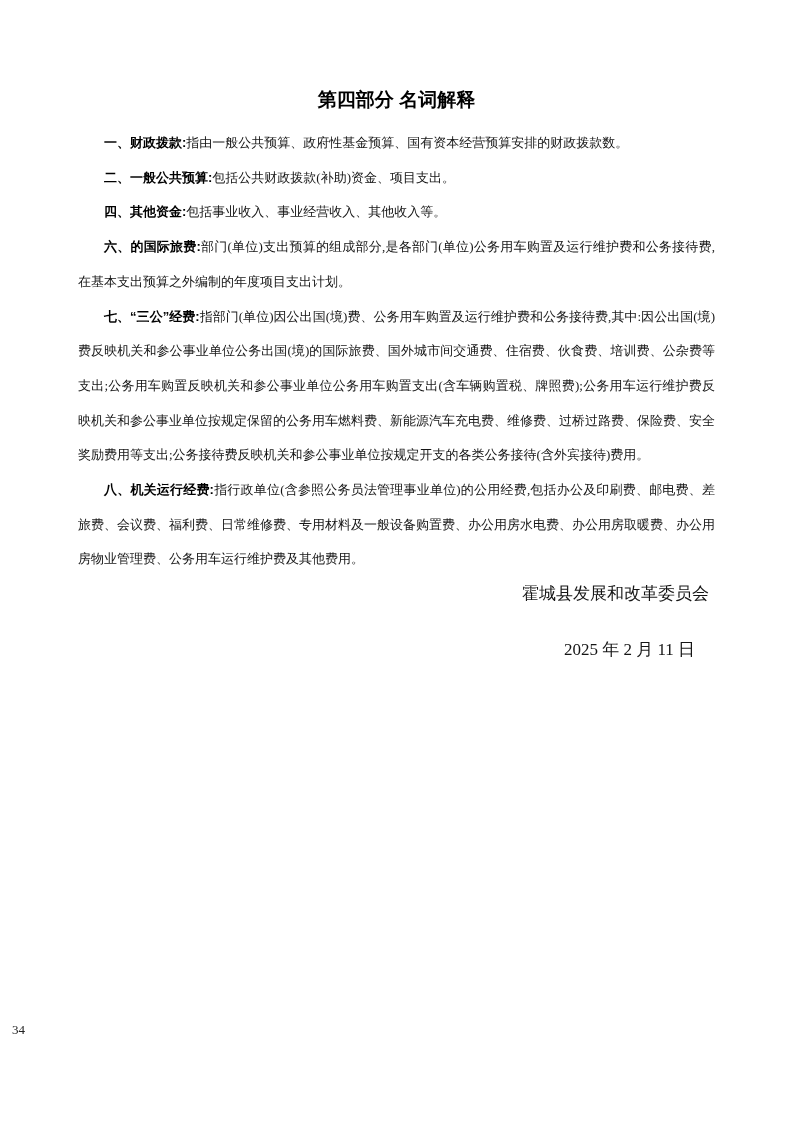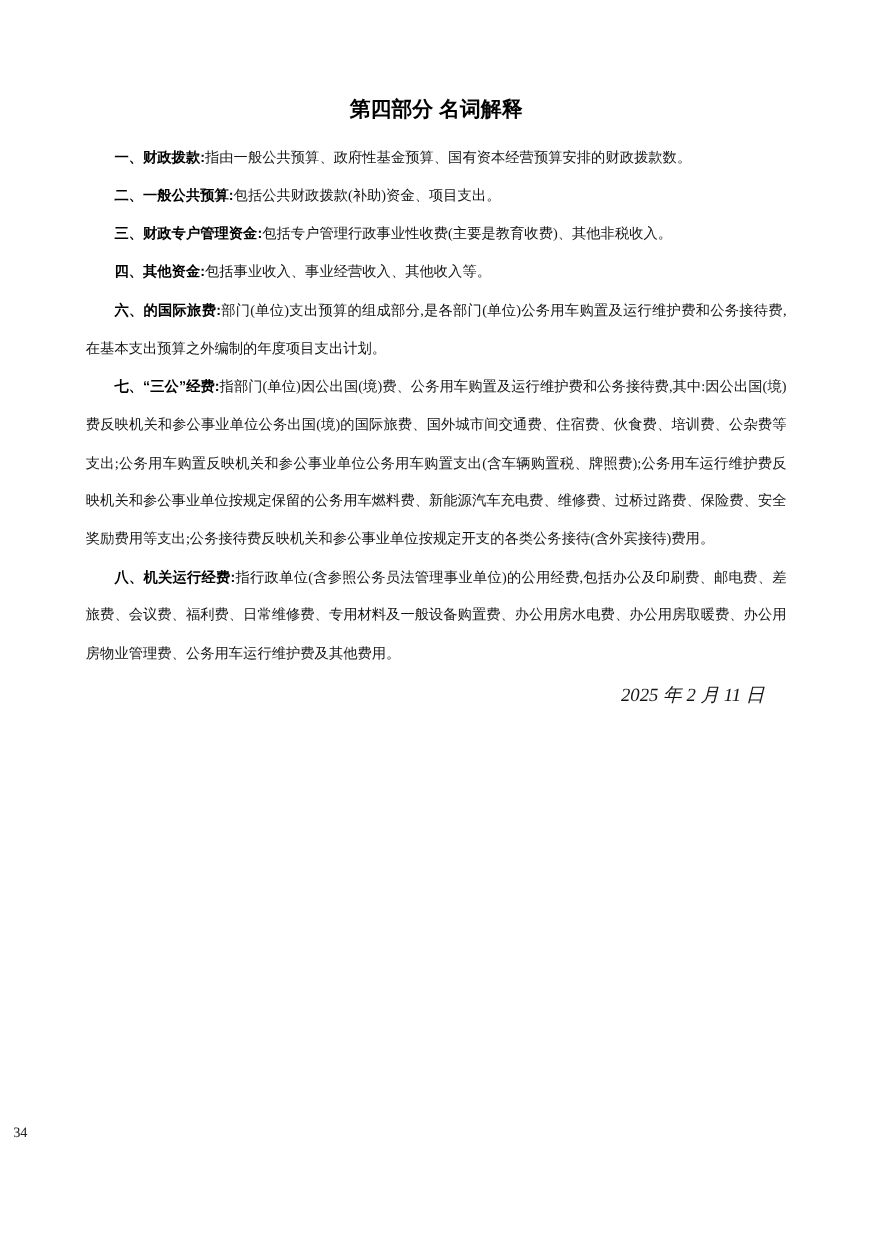--- a/index.html
+++ b/index.html
@@ -45,22 +45,21 @@
     font-family: "Liberation Serif", serif;
     font-size: 17px;
     line-height: 34.7px;
     text-align: right;
   }
   .sig-org {
     padding-right: 6px;
   }
   .sig-date {
     padding-right: 20px;
-    margin-top: 3px;
-    font-style: italic;
+    margin-top: 21px;
   }
   .page-number {
     position: absolute;
     top: 1022px;
     left: 12px;
     width: 100%;
     text-align: left;
     font-family: "Liberation Serif", serif;
     font-size: 13px;
     color: #222222;
@@ -72,32 +71,32 @@
 <div class="page">
 
   <h1 class="doc-title">第四部分 名词解释</h1>
 
   <div class="doc-body">
 
     <p class="para"><span class="term">一、财政拨款:</span><span class="def">指由一般公共预算、政府性基金预算、国有资本经营预算安排的财政拨款数。</span></p>
 
     <p class="para"><span class="term">二、一般公共预算:</span><span class="def">包括公共财政拨款(补助)资金、项目支出。</span></p>
 
-    <p class="para"><span class="term">三、财政专户管理资金:</span><span class="def">包括专户管理行政事业性收费(主要是教育收费)、其他非税收入。</span></p>
 
     <p class="para"><span class="term">四、其他资金:</span><span class="def">包括事业收入、事业经营收入、其他收入等。</span></p>
 
 
     <p class="para"><span class="term">六、的国际旅费:</span><span class="def">部门(单位)支出预算的组成部分,是各部门(单位)公务用车购置及运行维护费和公务接待费,在基本支出预算之外编制的年度项目支出计划。</span></p>
 
     <p class="para"><span class="term">七、“三公”经费:</span><span class="def">指部门(单位)因公出国(境)费、公务用车购置及运行维护费和公务接待费,其中:因公出国(境)费反映机关和参公事业单位公务出国(境)的国际旅费、国外城市间交通费、住宿费、伙食费、培训费、公杂费等支出;公务用车购置反映机关和参公事业单位公务用车购置支出(含车辆购置税、牌照费);公务用车运行维护费反映机关和参公事业单位按规定保留的公务用车燃料费、新能源汽车充电费、维修费、过桥过路费、保险费、安全奖励费用等支出;公务接待费反映机关和参公事业单位按规定开支的各类公务接待(含外宾接待)费用。</span></p>
 
     <p class="para"><span class="term">八、机关运行经费:</span><span class="def">指行政单位(含参照公务员法管理事业单位)的公用经费,包括办公及印刷费、邮电费、差旅费、会议费、福利费、日常维修费、专用材料及一般设备购置费、办公用房水电费、办公用房取暖费、办公用房物业管理费、公务用车运行维护费及其他费用。</span></p>
 
   </div>
 
   <div class="signature">
+    <div class="sig-org">霍城县发展和改革委员会</div>
     <div class="sig-date">2025 年 2 月 11 日</div>
   </div>
 
   <div class="page-number">34</div>
 
 </div>
 
 </body></html>

